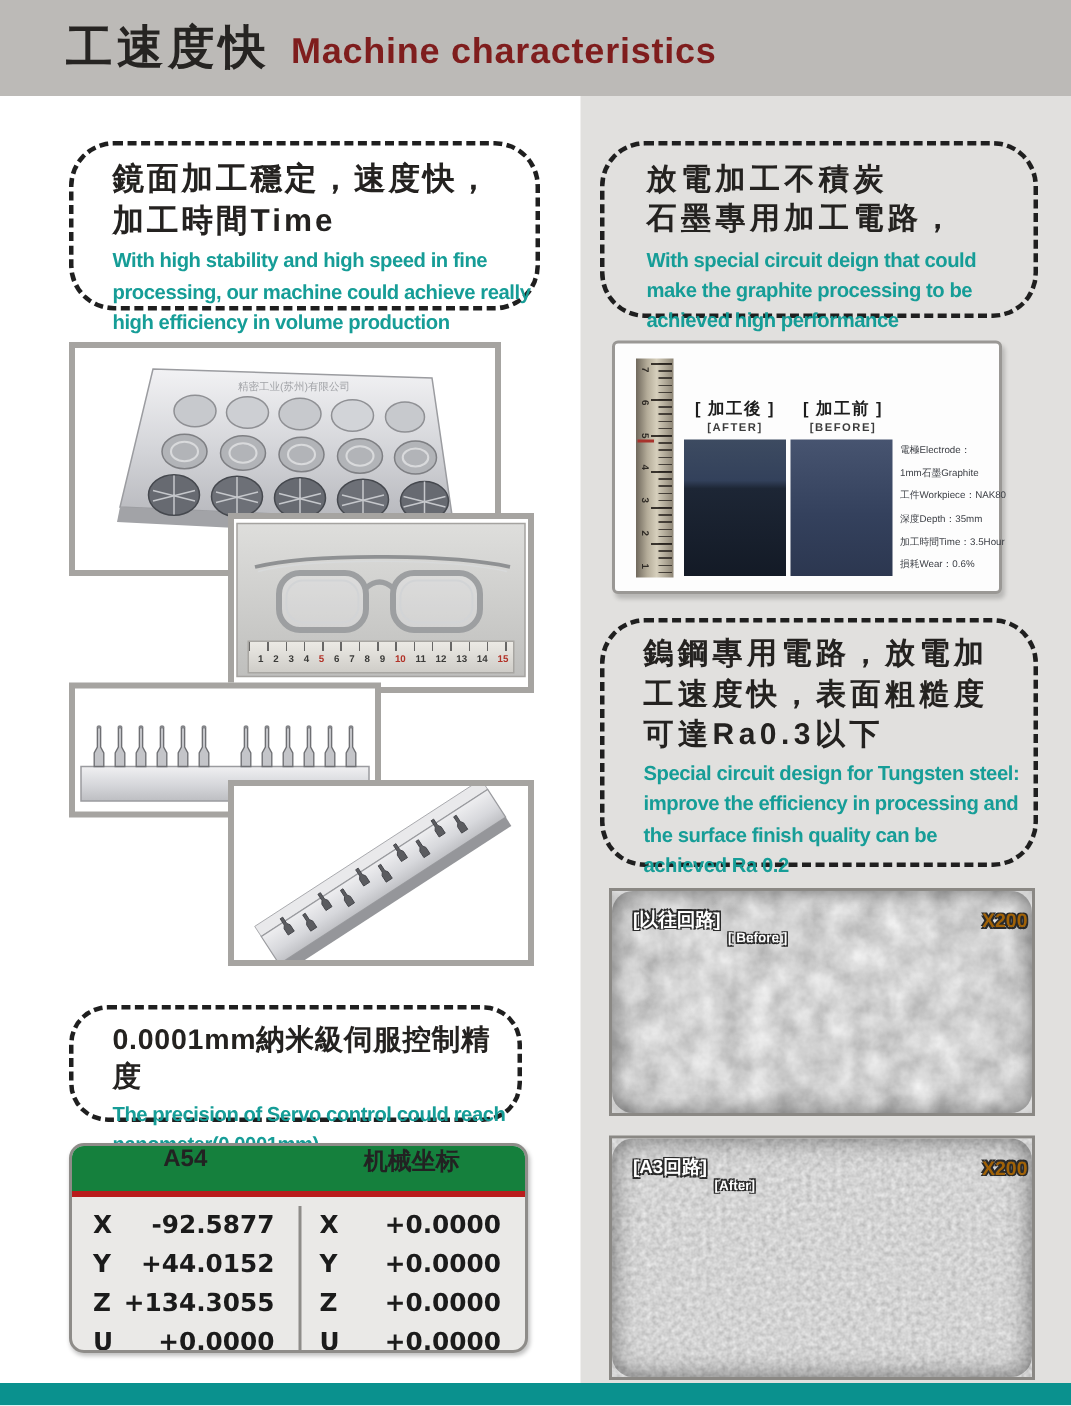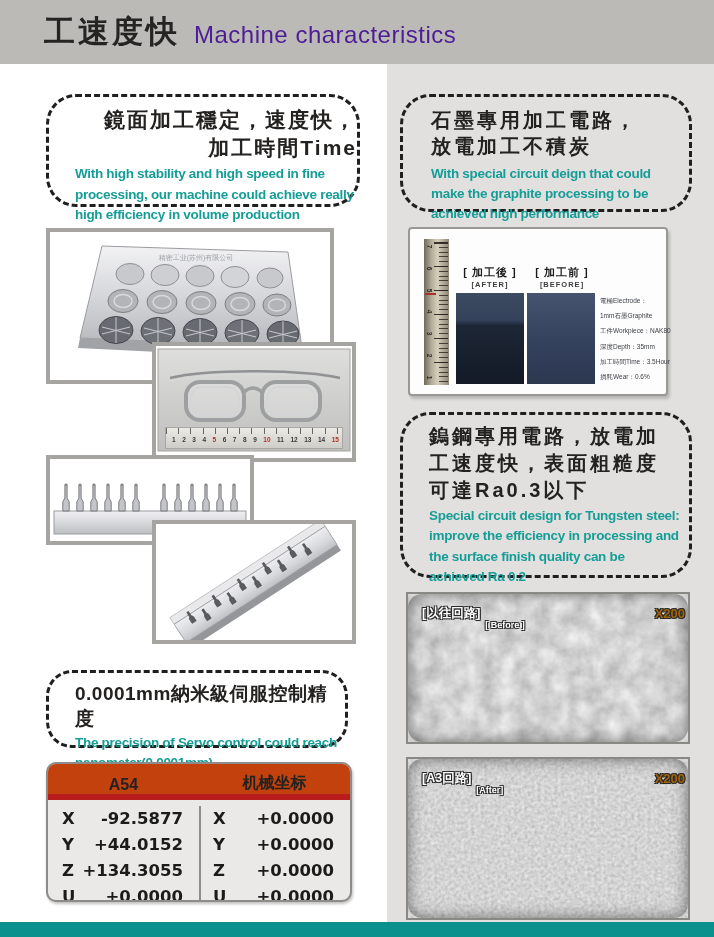--- a/index.html
+++ b/index.html
@@ -2,32 +2,32 @@
 <html><head>
 <meta charset="utf-8">
 <style>
   html,body{margin:0;padding:0;background:#ffffff;}
   .page{position:relative;width:714px;height:937px;background:#ffffff;overflow:hidden;
         font-family:"Liberation Sans","DejaVu Sans",sans-serif;}
   
   .header{position:absolute;left:0;top:0;width:714px;height:64px;background:#bcbab7;
           display:flex;align-items:center;}
   .h-zh{font-size:31px;font-weight:bold;color:#262422;letter-spacing:3px;margin-left:44px;}
-  .h-en{font-size:24px;font-weight:normal;color:#4c1d95;margin-left:14px;margin-top:6px;letter-spacing:0.5px;}
+  .h-en{font-size:24px;font-weight:bold;color:#7f1d1d;margin-left:14px;margin-top:6px;letter-spacing:0.5px;}
   
   .right-panel{position:absolute;left:387px;top:64px;width:327px;height:858px;background:#e1e0de;}
   .footer-bar{position:absolute;left:0;bottom:0;width:714px;height:15px;background:#0a918e;}
   
   .callout{position:absolute;border:3px dashed #1f1f1f;border-radius:30px;box-sizing:border-box;}
   .c-title{font-weight:bold;color:#242220;line-height:1.32;}
   .c-title div{white-space:nowrap;}
   .c-body{font-weight:bold;color:#169d97;letter-spacing:-0.3px;line-height:1.5;}
   
   .co-mirror{left:46px;top:94px;width:314px;height:113px;padding:9px 0 0 26px;}
-  .co-mirror .c-title{font-size:21px;letter-spacing:2px;text-align:right;}
+  .co-mirror .c-title{font-size:21px;letter-spacing:2px;}
   .co-mirror .c-body{font-size:13.5px;width:284px;margin-top:3px;}
   
   .co-graphite{left:400px;top:94px;width:292px;height:118px;padding:10px 0 0 28px;}
   .co-graphite .c-title{font-size:20px;letter-spacing:3px;}
   .co-graphite .c-body{font-size:13.5px;width:252px;margin-top:4px;}
   
   .co-tungsten{left:400px;top:412px;width:292px;height:166px;padding:8px 0 0 26px;}
   .co-tungsten .c-title{font-size:20px;letter-spacing:3px;line-height:1.35;}
   .co-tungsten .c-body{font-size:13.5px;width:252px;margin-top:2px;}
   
@@ -47,21 +47,21 @@
     background-image:repeating-linear-gradient(to right,rgba(60,60,60,.75) 0 1px,transparent 1px 12.2px),
                      linear-gradient(#eceae5,#cfcdc8);
     background-size:100% 6px,100% 100%;background-repeat:no-repeat;}
   .glasses-ruler .nums{display:flex;justify-content:space-between;padding:8px 3px 0 6px;}
   .glasses-ruler .nums span{font-size:6.5px;font-weight:bold;color:#3a3a38;}
   .glasses-ruler .nums span:nth-child(5n){color:#b23228;}
   
   .ctable{position:absolute;left:46px;top:762px;width:306px;height:140px;background:#eae9e7;
     border:2px solid #8e8c89;border-radius:10px;overflow:hidden;box-sizing:border-box;
     box-shadow:1px 2px 3px rgba(0,0,0,.25);}
-  .t-head{display:flex;height:30px;background:#c2410c;align-items:flex-end;border-bottom:6px solid #b91c1c;}
+  .t-head{display:flex;height:30px;background:#15803d;align-items:flex-start;border-bottom:4px solid #b91c1c;}
   .t-head .th{width:50%;text-align:center;font-weight:bold;font-size:16px;color:#222;}
   .t-body{display:flex;position:relative;padding-top:5px;}
   .t-col{width:50%;box-sizing:border-box;padding:0 16px 0 14px;}
   .t-row{display:flex;justify-content:space-between;align-items:center;height:26px;}
   .t-axis,.t-val{font-family:"DejaVu Sans","Liberation Sans",sans-serif;font-weight:bold;
     font-size:16.5px;color:#1b1b1b;}
   .t-divider{position:absolute;left:50%;top:6px;height:96px;width:2px;background:#8e8c89;}
   
   .gpanel{position:absolute;left:408px;top:227px;width:260px;height:169px;background:#fdfdfd;
     border:2px solid #9a9895;border-radius:4px;box-sizing:border-box;box-shadow:2px 3px 3px rgba(0,0,0,.18);}
@@ -316,22 +316,22 @@
           <div class="t-row">
           <span class="t-axis">U</span>
           <span class="t-val">+0.0000</span>
         </div>
         </div>
     </div>
   </div>
 
   <div class="callout co-graphite">
     <div class="c-title">
+        <div>放電加工不積炭</div>
         <div>石墨專用加工電路，</div>
-        <div>放電加工不積炭</div>
       </div>
     <div class="c-body">With special circuit deign that could make the graphite processing to be achieved high performance</div>
   </div>
 
   <div class="gpanel">
     <div class="gruler">
       <div class="ticks2"></div>
         <div class="ticks"></div>
       <div class="gruler-nums">
           <span>7</span>

